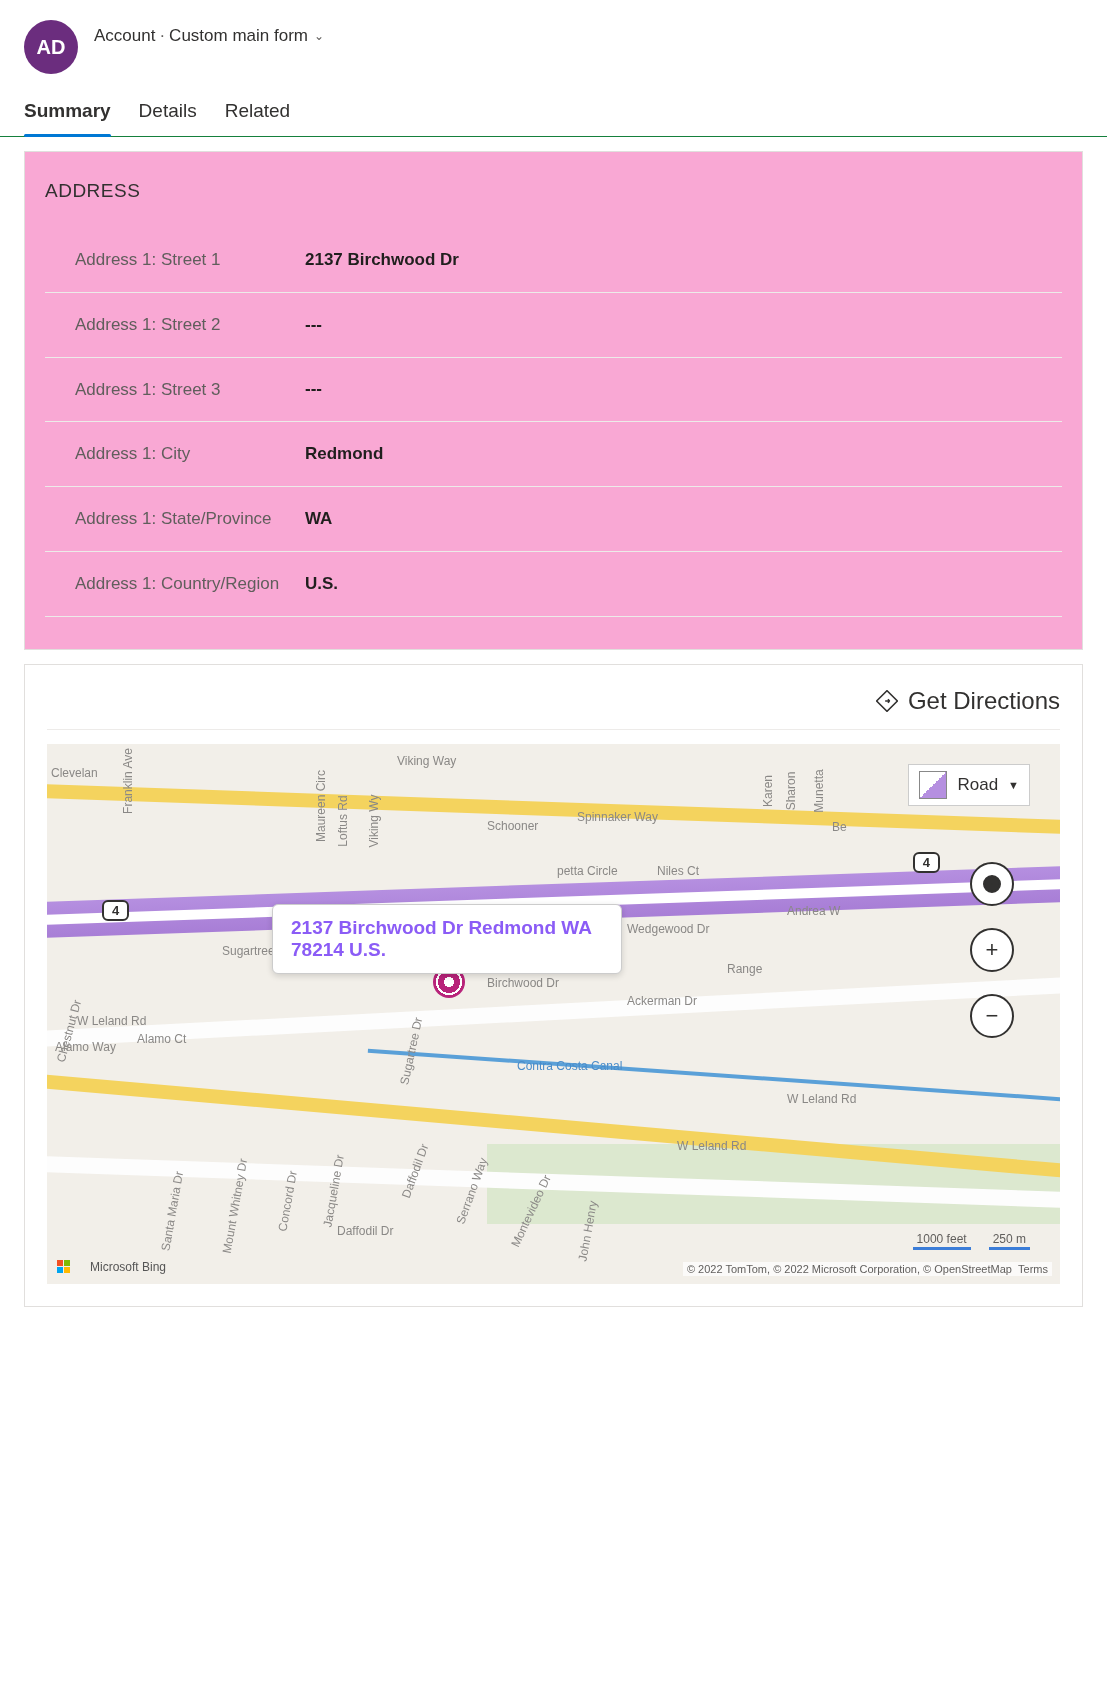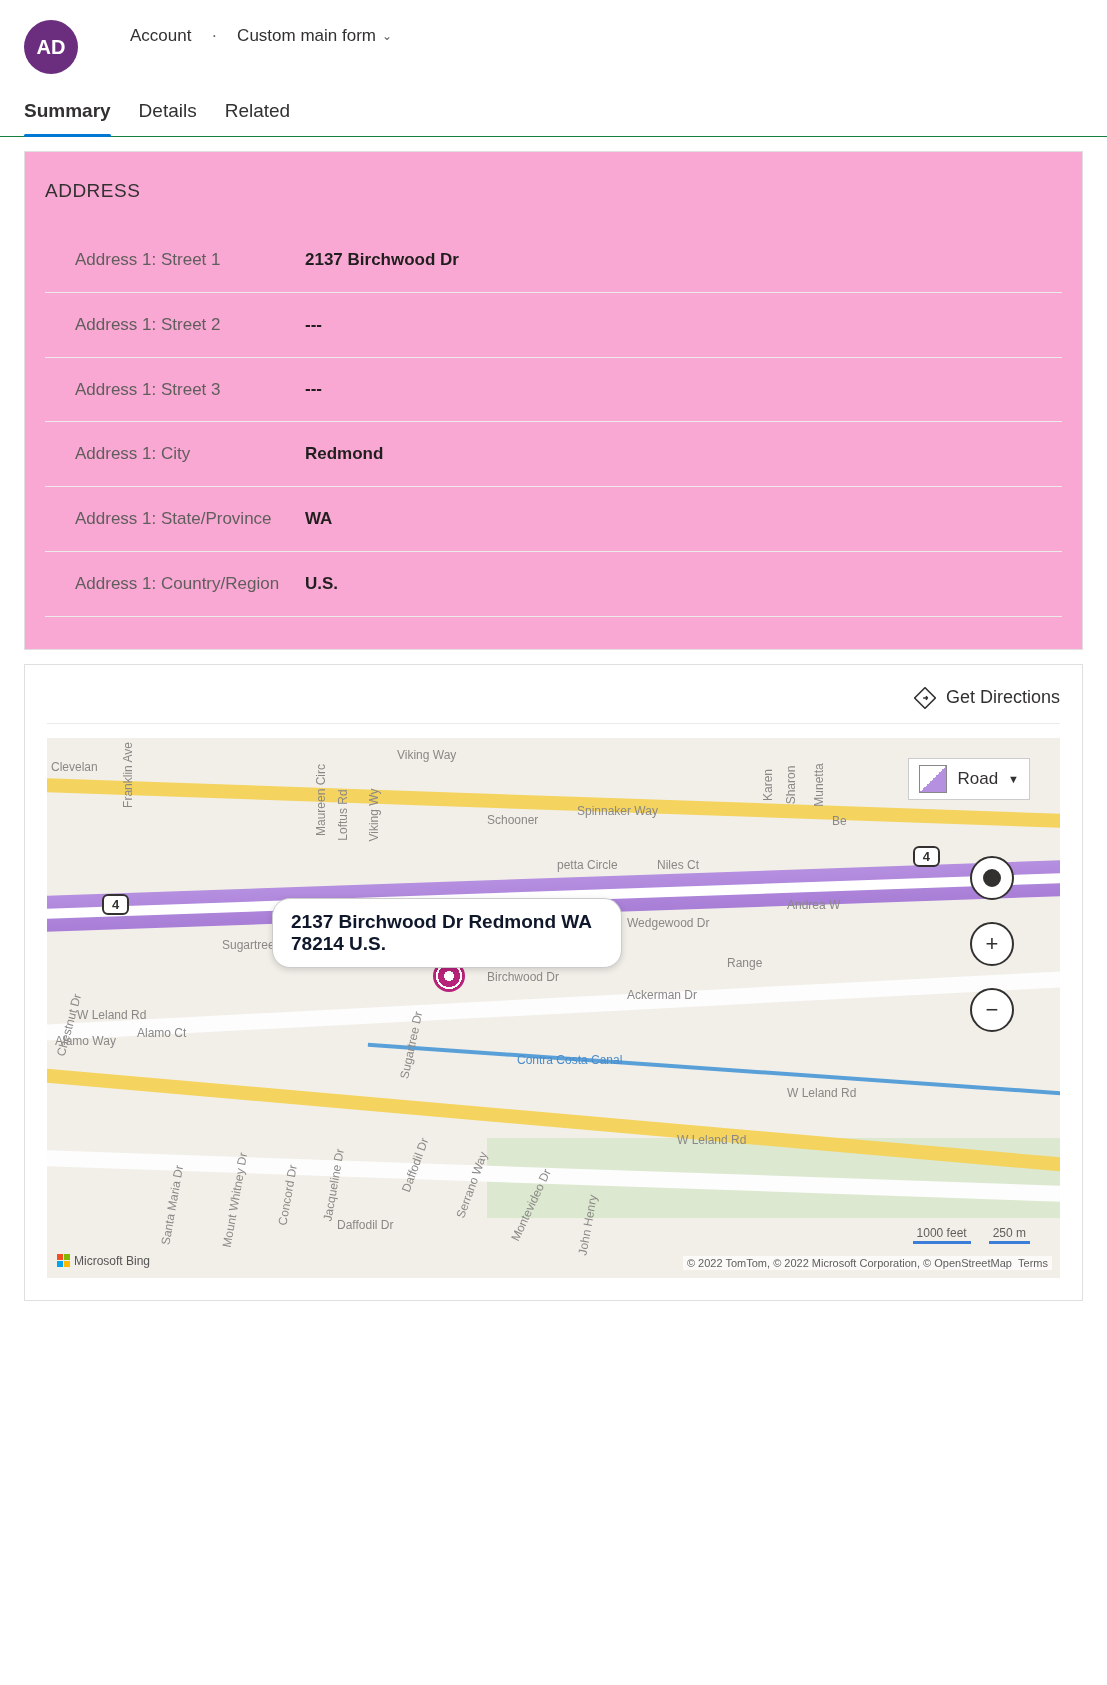--- a/index.html
+++ b/index.html
@@ -4,42 +4,42 @@
   <style>
     * { box-sizing: border-box; margin: 0; padding: 0; }
     body { font-family: 'Segoe UI', Tahoma, sans-serif; background: #fff; color: #323130; width: 1107px; }
     
     .header { padding: 20px 24px 12px 24px; display: flex; align-items: flex-start; gap: 16px; }
     .avatar { width: 54px; height: 54px; border-radius: 50%; background: #6b2d7e; color: #fff; display: flex; align-items: center; justify-content: center; font-size: 20px; font-weight: 600; flex-shrink: 0; }
     .header-text { flex: 1; }
     .title-row { display: flex; align-items: baseline; gap: 10px; }
     .record-title { font-size: 30px; font-weight: 600; color: #1b1a19; }
     .saved-badge { font-size: 17px; color: #605e5c; }
-    .subtitle-row { display: flex; align-items: center; gap: 20px; margin-top: 6px; font-size: 17px; color: #323130; margin-left: 36px; }
+    .subtitle-row { display: flex; align-items: center; gap: 4px; margin-top: 6px; font-size: 17px; color: #323130; }
     .subtitle-row .sep { color: #605e5c; }
     .form-selector { display: flex; align-items: center; gap: 6px; cursor: pointer; color: #323130; }
     .chev { font-size: 12px; color: #605e5c; }
     
     .tabs { display: flex; gap: 28px; padding: 14px 40px 0 24px; border-bottom: 1px solid #15803d; }
     .tab { font-size: 19px; color: #323130; padding-bottom: 14px; cursor: pointer; position: relative; }
     .tab.active { font-weight: 600; }
     .tab.active::after { content: ''; position: absolute; left: 0; right: 0; bottom: -1px; height: 3px; background: #0078d4; border-radius: 2px; }
     
     .card { border: 1px solid #e1dfdd; margin: 14px 24px; padding: 28px 20px 32px 20px; background: #f9a8d4; }
     .section-title { font-size: 19px; font-weight: 400; color: #323130; letter-spacing: 0.5px; margin-bottom: 26px; }
     
     .field-row { display: flex; align-items: center; padding: 20px 0 20px 30px; border-bottom: 1px solid #edebe9; }
     .field-row:last-of-type { border-bottom: 1px solid #edebe9; }
     .field-label { width: 230px; font-size: 17px; color: #605e5c; flex-shrink: 0; line-height: 1.4; }
     .field-value { font-size: 17px; color: #201f1e; font-weight: 600; }
     
     .map-card { border: 1px solid #e1dfdd; margin: 14px 24px; padding: 22px 22px; background: #fff; }
     .directions-bar { display: flex; justify-content: flex-end; align-items: center; gap: 10px; padding-bottom: 14px; border-bottom: 1px solid #edebe9; margin-bottom: 0; }
     .directions-bar .dir-icon { display: inline-flex; }
-    .directions-link { font-size: 18px; color: #323130; cursor: pointer; }
+    .directions-link { font-size: 24px; color: #323130; cursor: pointer; }
     
     .map { position: relative; width: 100%; height: 540px; background: #f2efe9; overflow: hidden; margin-top: 14px; }
     
     
     .hwy { position: absolute; left: -30px; right: -30px; top: 140px; height: 36px; background: linear-gradient(#b58fe0, #a87ed6); transform: rotate(-2deg); }
     .hwy::before { content: ''; position: absolute; left: 0; right: 0; top: 13px; height: 10px; background: #fff; }
     .road-yellow1 { position: absolute; left: -30px; right: -30px; top: 58px; height: 14px; background: #f4d35e; transform: rotate(2deg); }
     .road-yellow2 { position: absolute; left: -30px; right: -30px; top: 375px; height: 14px; background: #f4d35e; transform: rotate(5deg); }
     .road-w { position: absolute; background: #fdfdfd; height: 16px; }
     .grid1 { left:-30px; right:-30px; top: 260px; transform: rotate(-3deg);} 
@@ -58,29 +58,29 @@
     .view-switcher .tri { font-size: 11px; }
     
     .map-btn { position: absolute; right: 46px; width: 44px; height: 44px; border-radius: 50%; background: #fff; border: 2px solid #323130; display: flex; align-items: center; justify-content: center; cursor: pointer; font-size: 22px; color: #323130; }
     .locate-btn { top: 118px; }
     .locate-btn::after { content: ''; width: 14px; height: 14px; border: 2px solid #323130; border-radius: 50%; background: #323130; box-shadow: 0 0 0 4px #fff, 0 0 0 6px #323130 inset; }
     .zoom-in { top: 184px; }
     .zoom-out { top: 250px; }
     
     .pin { position: absolute; top: 222px; left: 386px; width: 32px; height: 32px; border-radius: 50%; background: radial-gradient(circle at center, #fff 0 5px, #b8237a 5px 11px, #fff 11px 13px, #b8237a 13px); }
     
-    .infobox { position: absolute; top: 160px; left: 225px; background: #fff; border: 1px solid #ccc; border-radius: 18px; padding: 12px 18px; font-size: 19px; font-weight: 700; color: #0f172a; max-width: 350px; box-shadow: 0 2px 6px rgba(0,0,0,0.15); }
+    .infobox { position: absolute; top: 160px; left: 225px; background: #fff; border: 1px solid #ccc; border-radius: 6px; padding: 12px 18px; font-size: 19px; font-weight: 700; color: #8b5cf6; max-width: 350px; box-shadow: 0 2px 6px rgba(0,0,0,0.15); }
     .infobox::after { content:''; position:absolute; bottom:-10px; left: 170px; border: 10px solid transparent; border-top-color:#fff; }
     
     .scale { position: absolute; bottom: 34px; right: 30px; display: flex; align-items: center; gap: 18px; font-size: 12px; color: #605e5c; }
     .scale-seg { border-bottom: 3px solid #3b7dd8; padding: 0 4px 1px 4px; }
     
     .attrib { position: absolute; bottom: 8px; right: 8px; font-size: 11px; color: #605e5c; background: rgba(255,255,255,0.7); padding: 1px 4px; }
     .attrib a { color: #605e5c; }
-    .bing { position: absolute; bottom: 10px; left: 10px; font-size: 12px; color: #555; display: flex; align-items: flex-start; gap: 4px; }
+    .bing { position: absolute; bottom: 10px; left: 10px; font-size: 12px; color: #555; display: flex; align-items: flex-start; gap: 20px; }
     .ms-sq { display: inline-grid; grid-template-columns: 6px 6px; grid-template-rows: 6px 6px; gap: 1px; }
     .ms-sq span:nth-child(1){background:#f25022;} .ms-sq span:nth-child(2){background:#7fba00;} .ms-sq span:nth-child(3){background:#00a4ef;} .ms-sq span:nth-child(4){background:#ffb900;}
   </style>
 </head>
 <body>
 
 <div class="header">
   <div class="avatar">AD</div>
   <div class="header-text">
     <div class="subtitle-row">

